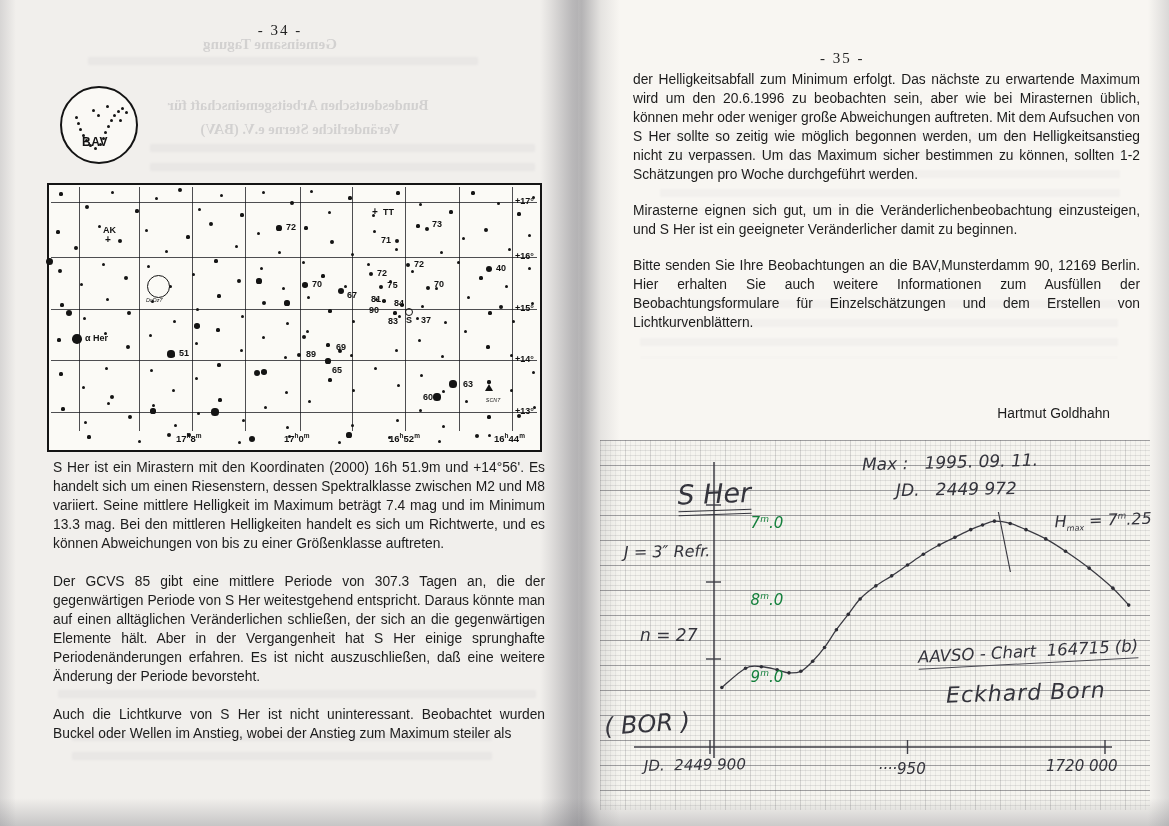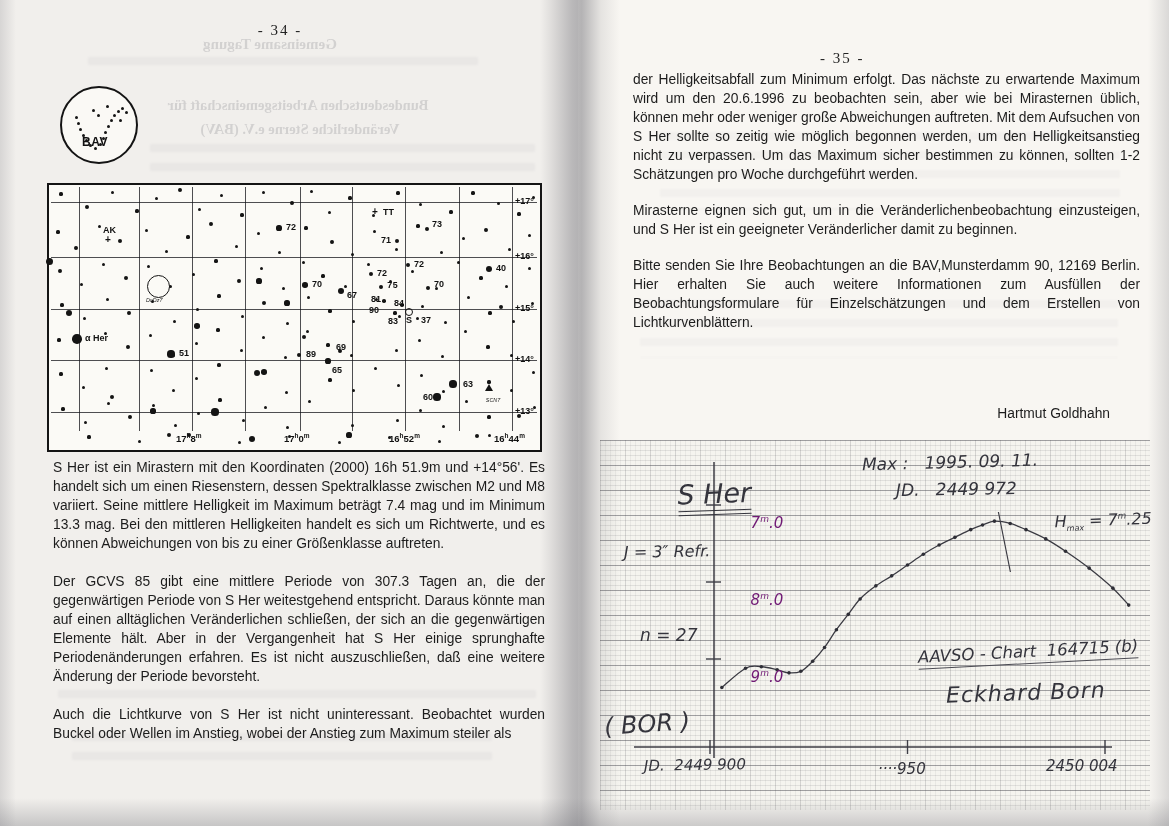--- a/index.html
+++ b/index.html
@@ -46,21 +46,21 @@
     background-image:
       repeating-linear-gradient(180deg,rgba(70,70,78,.42) 0 1px,transparent 1px 25px),
       repeating-linear-gradient(180deg,rgba(70,70,78,.12) 0 1px,transparent 1px 5px),
       repeating-linear-gradient(90deg,rgba(70,70,78,.13) 0 1px,transparent 1px 25px),
       repeating-linear-gradient(90deg,rgba(70,70,78,.07) 0 1px,transparent 1px 5px);}
   .hw{position:absolute;font-family:"DejaVu Sans",sans-serif;font-style:italic;color:#34343c;white-space:pre;}
   .hw sub{font-size:.5em;}
   .hw sup{font-size:.55em;}
   .dblu{display:inline-block;border-bottom:1.6px solid #34343c;padding-bottom:3px;}
   .dblu>span{display:inline-block;border-bottom:1.6px solid #34343c;padding-bottom:1px;}
-  .ylab{position:absolute;font-family:"DejaVu Sans",sans-serif;font-style:italic;font-size:15px;color:#701a75;white-space:pre;}
+  .ylab{position:absolute;font-family:"DejaVu Sans",sans-serif;font-style:italic;font-size:15px;color:#15803d;white-space:pre;}
   svg{position:absolute;left:0;top:0;}
 </style>
 </head>
 <body>
 
 <div class="scan">
 
   <div class="abs page-tint"></div>
 
   <div class="abs pagenum" style="left:230px;top:22px;width:100px;text-align:center;">- 34 -</div>
@@ -414,21 +414,21 @@
       <span>H</span><sub>max</sub><span> = 7</span><sup>m</sup><span>.25</span>
     </div>
     <div class="hw" style="left:24px;top:102px;font-size:16px;transform:rotate(-1deg);">J = 3″ Refr.</div>
     <div class="hw" style="left:40px;top:185px;font-size:17px;">n = 27</div>
     <div class="hw" style="left:318px;top:202px;font-size:16.5px;transform:rotate(-3deg);border-bottom:1px solid #4a4a52;padding-bottom:2px;">AAVSO - Chart  164715 (b)</div>
     <div class="hw" style="left:346px;top:240px;font-size:22px;transform:rotate(-2deg);letter-spacing:1px;">Eckhard Born</div>
     <div class="hw" style="left:4px;top:270px;font-size:24px;transform:rotate(-4deg);">( BOR )</div>
 
     <div class="hw" style="left:44px;top:316px;font-size:15px;transform:rotate(-1deg);">JD.  2449 900</div>
     <div class="hw" style="left:278px;top:320px;font-size:15px;">····950</div>
-    <div class="hw" style="left:446px;top:317px;font-size:15px;">2450 004</div>
+    <div class="hw" style="left:446px;top:317px;font-size:15px;">1720 000</div>
     <div class="ylab" style="left:122px;top:56px;">
       <span>7</span><sup style="font-size:9px;">m</sup><span>.0</span>
     </div>
     <div class="ylab" style="left:122px;top:133px;">
       <span>8</span><sup style="font-size:9px;">m</sup><span>.0</span>
     </div>
     <div class="ylab" style="left:122px;top:210px;">
       <span>9</span><sup style="font-size:9px;">m</sup><span>.0</span>
     </div>
   </div>

